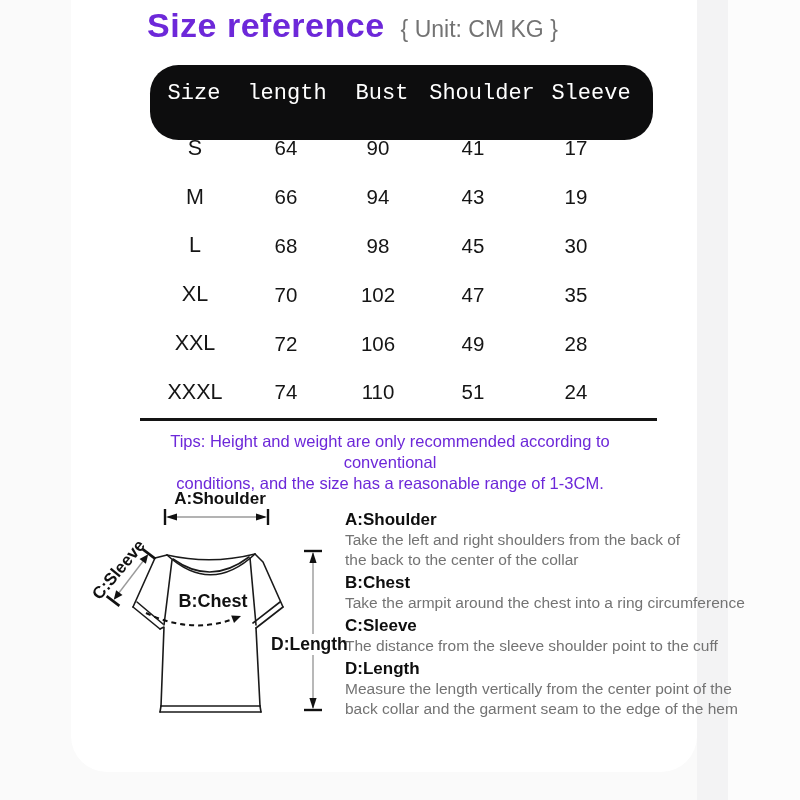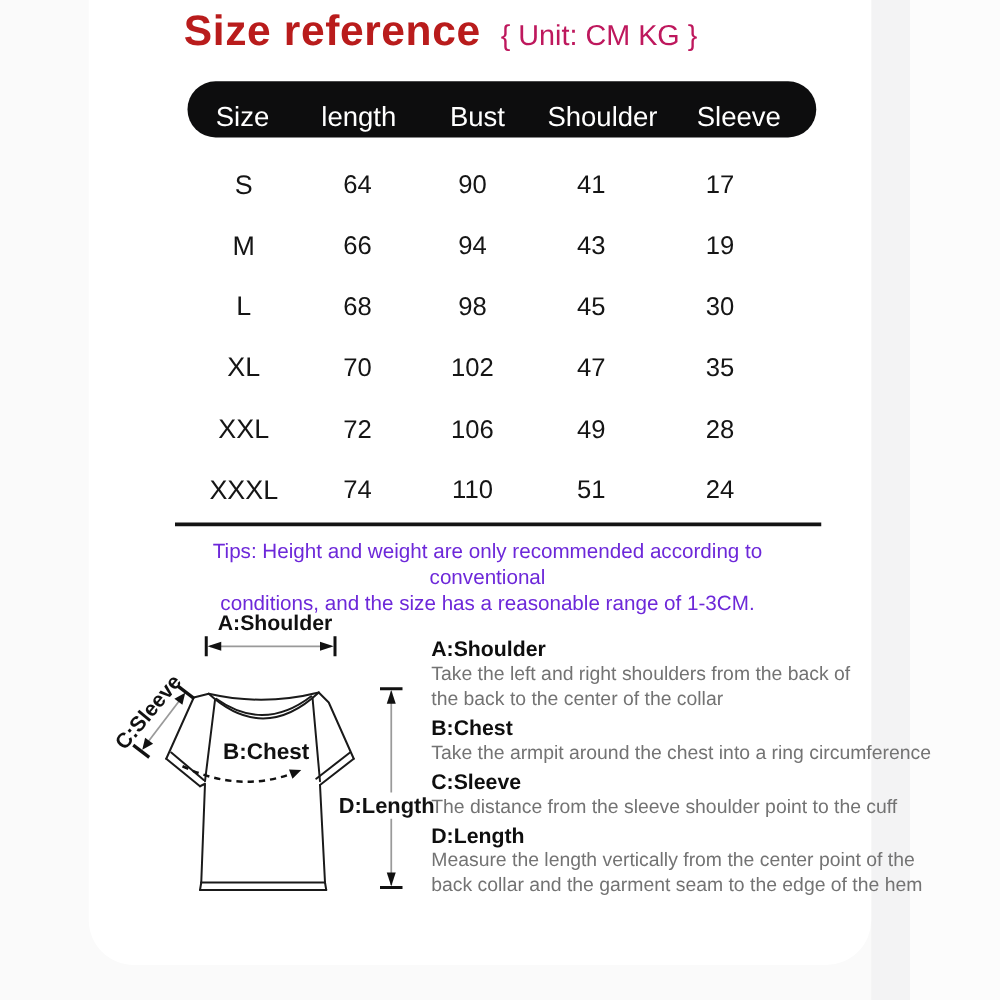--- a/index.html
+++ b/index.html
@@ -11,25 +11,25 @@
   }
   .stage{position:relative;width:800px;height:800px;}
 
   
   .gutter-band{position:absolute;left:697px;top:0;width:31px;height:800px;background:#f3f3f4;}
   .right-pane{position:absolute;left:728px;top:0;width:72px;height:800px;background:#fcfcfc;}
   .card{position:absolute;left:71px;top:-40px;width:626px;height:812px;background:#ffffff;border-radius:36px;}
 
   
   .title-row{position:absolute;left:147px;top:6px;display:flex;align-items:baseline;white-space:nowrap;}
-  .title{font-size:34px;font-weight:800;letter-spacing:0.5px;color:#b91c1c;}
-  .unit{font-size:23px;font-weight:400;margin-left:16px;color:#be185d;}
-
-  
-  .pill{position:absolute;left:150px;top:65px;width:503px;height:45px;background:#0d0d0e;border-radius:28.5px;}
+  .title{font-size:34px;font-weight:800;letter-spacing:0.5px;color:#6d28d9;}
+  .unit{font-size:23px;font-weight:400;margin-left:16px;color:#737373;}
+
+  
+  .pill{position:absolute;left:150px;top:65px;width:503px;height:75px;background:#0d0d0e;border-radius:28.5px;font-family:Liberation Mono, monospace;}
   .pill .hcell{position:absolute;top:0;height:57px;display:flex;align-items:center;justify-content:center;
     color:#fff;font-size:22px;font-weight:400;}
   .h0{left:4px;width:80px;}
   .h1{left:97px;width:80px;}
   .h2{left:192px;width:80px;}
   .h3{left:287px;width:90px;}
   .h4{left:396px;width:90px;}
 
   
   .rows{position:absolute;left:140px;top:124px;width:520px;}

